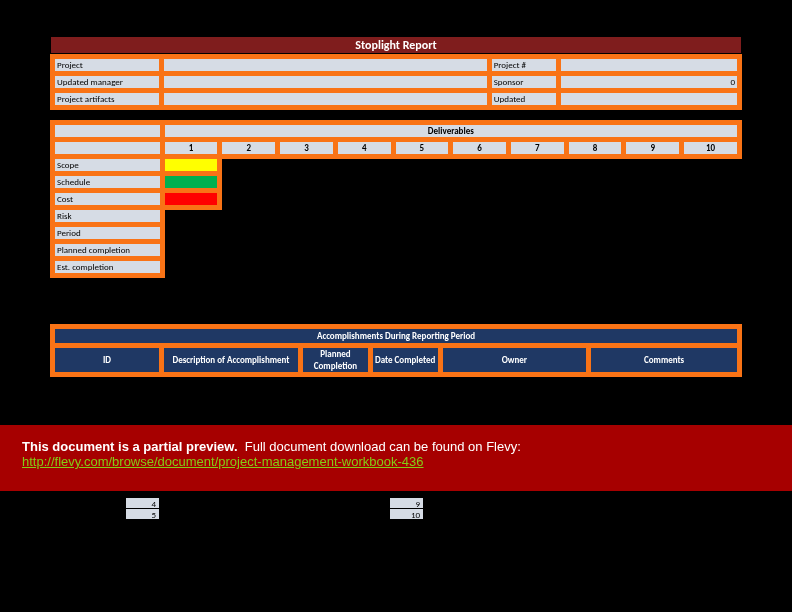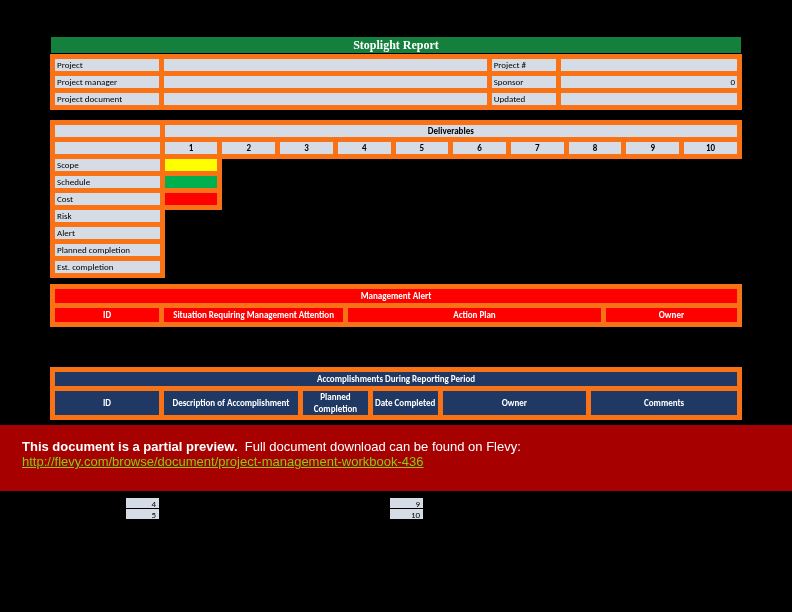--- a/index.html
+++ b/index.html
@@ -14,29 +14,28 @@
     overflow: hidden;
     position: relative;
   }
   .sheet {
     position: absolute;
     left: 50px;
     top: 36px;
     width: 692px;
   }
   .title-bar {
-    background: #15803d;
+    background: #7f1d1d;
     color: #fff;
     font-weight: bold;
     text-align: center;
     font-size: 12px;
     border: 1px solid #000;
     height: 16px;
     line-height: 16px;
-    font-family: Liberation Serif, serif;
   }
   table {
     border-collapse: collapse;
     width: 100%;
   }
   td, th {
     border: 5px solid #f97316;
     padding: 0 2px;
     height: 12px;
     line-height: 12px;
@@ -117,27 +116,27 @@
         <col style="width:182px">
     </colgroup>
     <tbody>
         <tr>
       <td>Project</td>
       <td></td>
       <td>Project #</td>
       <td></td>
     </tr>
     <tr>
-      <td>Project manager</td>
+      <td>Updated manager</td>
       <td></td>
       <td>Sponsor</td>
       <td class="right">0</td>
     </tr>
     <tr>
-      <td>Project document</td>
+      <td>Project artifacts</td>
       <td></td>
       <td>Updated</td>
       <td></td>
     </tr>
   </tbody>
     </table>
 
   <div style="height:10px"></div>
 
   <table class="deliv">
@@ -185,55 +184,36 @@
     <tr>
       <td>Cost</td>
       <td class="red-cell"></td>
       <td class="blank" colspan="9"></td>
     </tr>
     <tr>
       <td>Risk</td>
       <td class="blank" colspan="10"></td>
     </tr>
     <tr>
-      <td>Alert</td>
+      <td>Period</td>
       <td class="blank" colspan="10"></td>
     </tr>
     <tr>
       <td>Planned completion</td>
       <td class="blank" colspan="10"></td>
     </tr>
     <tr>
       <td>Est. completion</td>
       <td class="blank" colspan="10"></td>
     </tr>
   </tbody>
     </table>
 
   <div style="height:6px"></div>
 
-  <table class="alert">
-    <colgroup>
-        <col class="c1">
-        <col class="c2">
-        <col class="c3">
-        <col class="c4">
-      </colgroup>
-    <tbody>
-        <tr>
-          <td colspan="4" class="red-bg" style="height:14px">Management Alert</td>
-        </tr>
-    <tr>
-      <td class="red-bg" style="height:14px">ID</td>
-      <td class="red-bg">Situation Requiring Management Attention</td>
-      <td class="red-bg">Action Plan</td>
-      <td class="red-bg">Owner</td>
-    </tr>
-  </tbody>
-    </table>
 
   <div style="height:40px"></div>
 
   <table class="accomp">
     <colgroup>
         <col class="c1">
         <col class="c2">
         <col class="c3">
         <col class="c4">
         <col class="c5">

